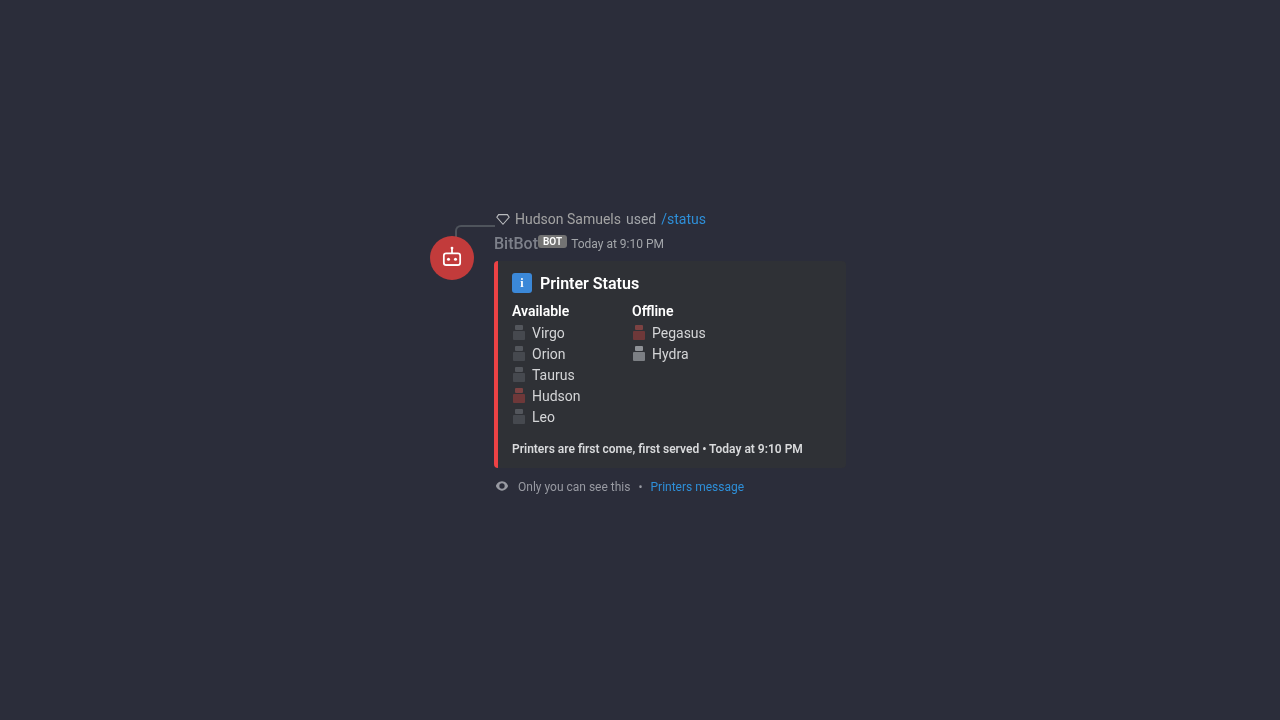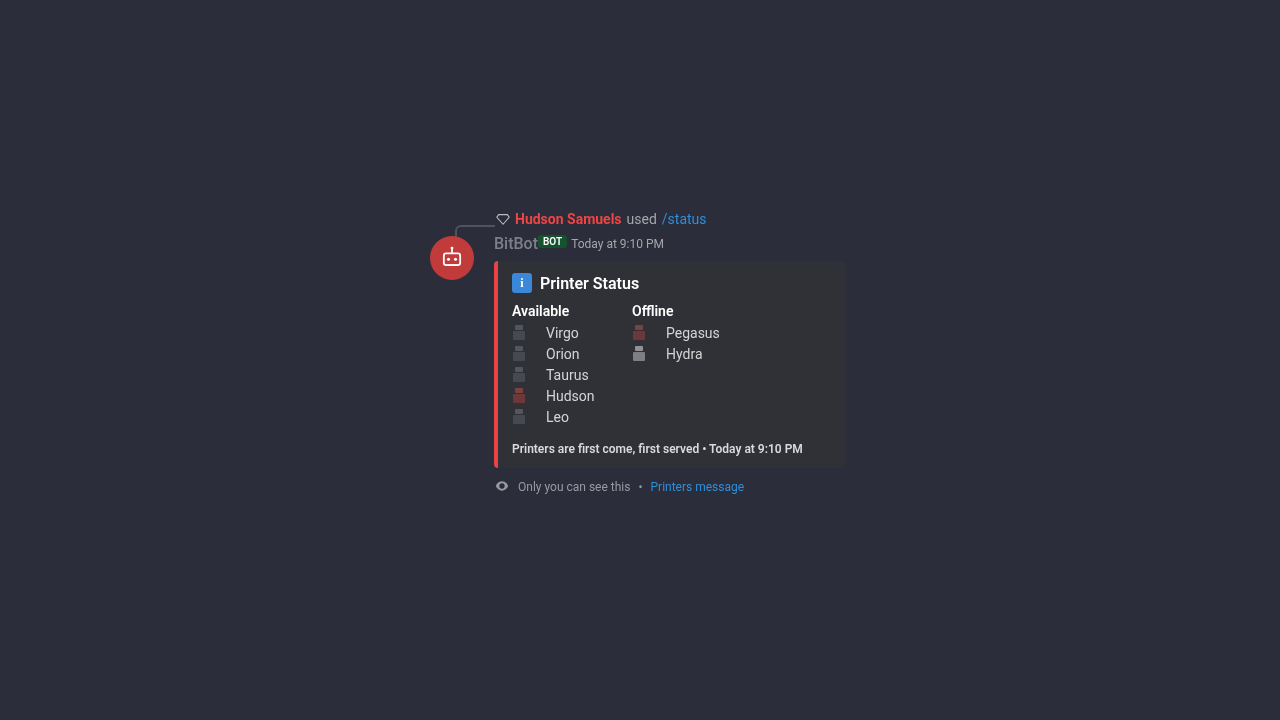--- a/index.html
+++ b/index.html
@@ -37,32 +37,32 @@
     line-height: 18px;
   }
   .diamond-icon {
     width: 14px;
     height: 14px;
     display: inline-flex;
     align-items: center;
     justify-content: center;
     color: #b9bbbe;
   }
-  .invoker { color: #ef4444; font-weight: 700; }
+  .invoker { color: #a3a3a3; font-weight: 400; }
   .used-word { color: #a3a6aa; }
   .slash-cmd { color: #2e8fd8; }
   .header-row {
     display: flex;
     align-items: center;
     margin-left: 64px;
     margin-top: 6px;
   }
   .bot-name { color: #7d808a; font-size: 16px; font-weight: 500; }
   .bot-badge {
-    background: #14532d;
+    background: #737373;
     color: #fff;
     font-size: 10px;
     font-weight: 600;
     padding: 1px 5px;
     border-radius: 3px;
     text-transform: uppercase;
     position: relative;
     top: -2px;
   }
   .timestamp { color: #a3a6aa; font-size: 12px; margin-left: 4px; }
@@ -114,21 +114,21 @@
   }
   .field { flex: 0 0 auto; }
   .field.available { width: 100px; }
   .field.busy { width: 92px; }
   .field.offline { width: 100px; }
   .field-name { color: #fff; font-size: 14px; font-weight: 600; margin-bottom: 4px; }
   .field-list { list-style: none; }
   .field-list li {
     display: flex;
     align-items: center;
-    gap: 20px;
+    gap: 6px;
     font-size: 14px;
     color: #d4d5d7;
     line-height: 20px;
     margin-bottom: 1px;
   }
   .printer-icon {
     width: 14px;
     height: 16px;
     display: inline-block;
     position: relative;

